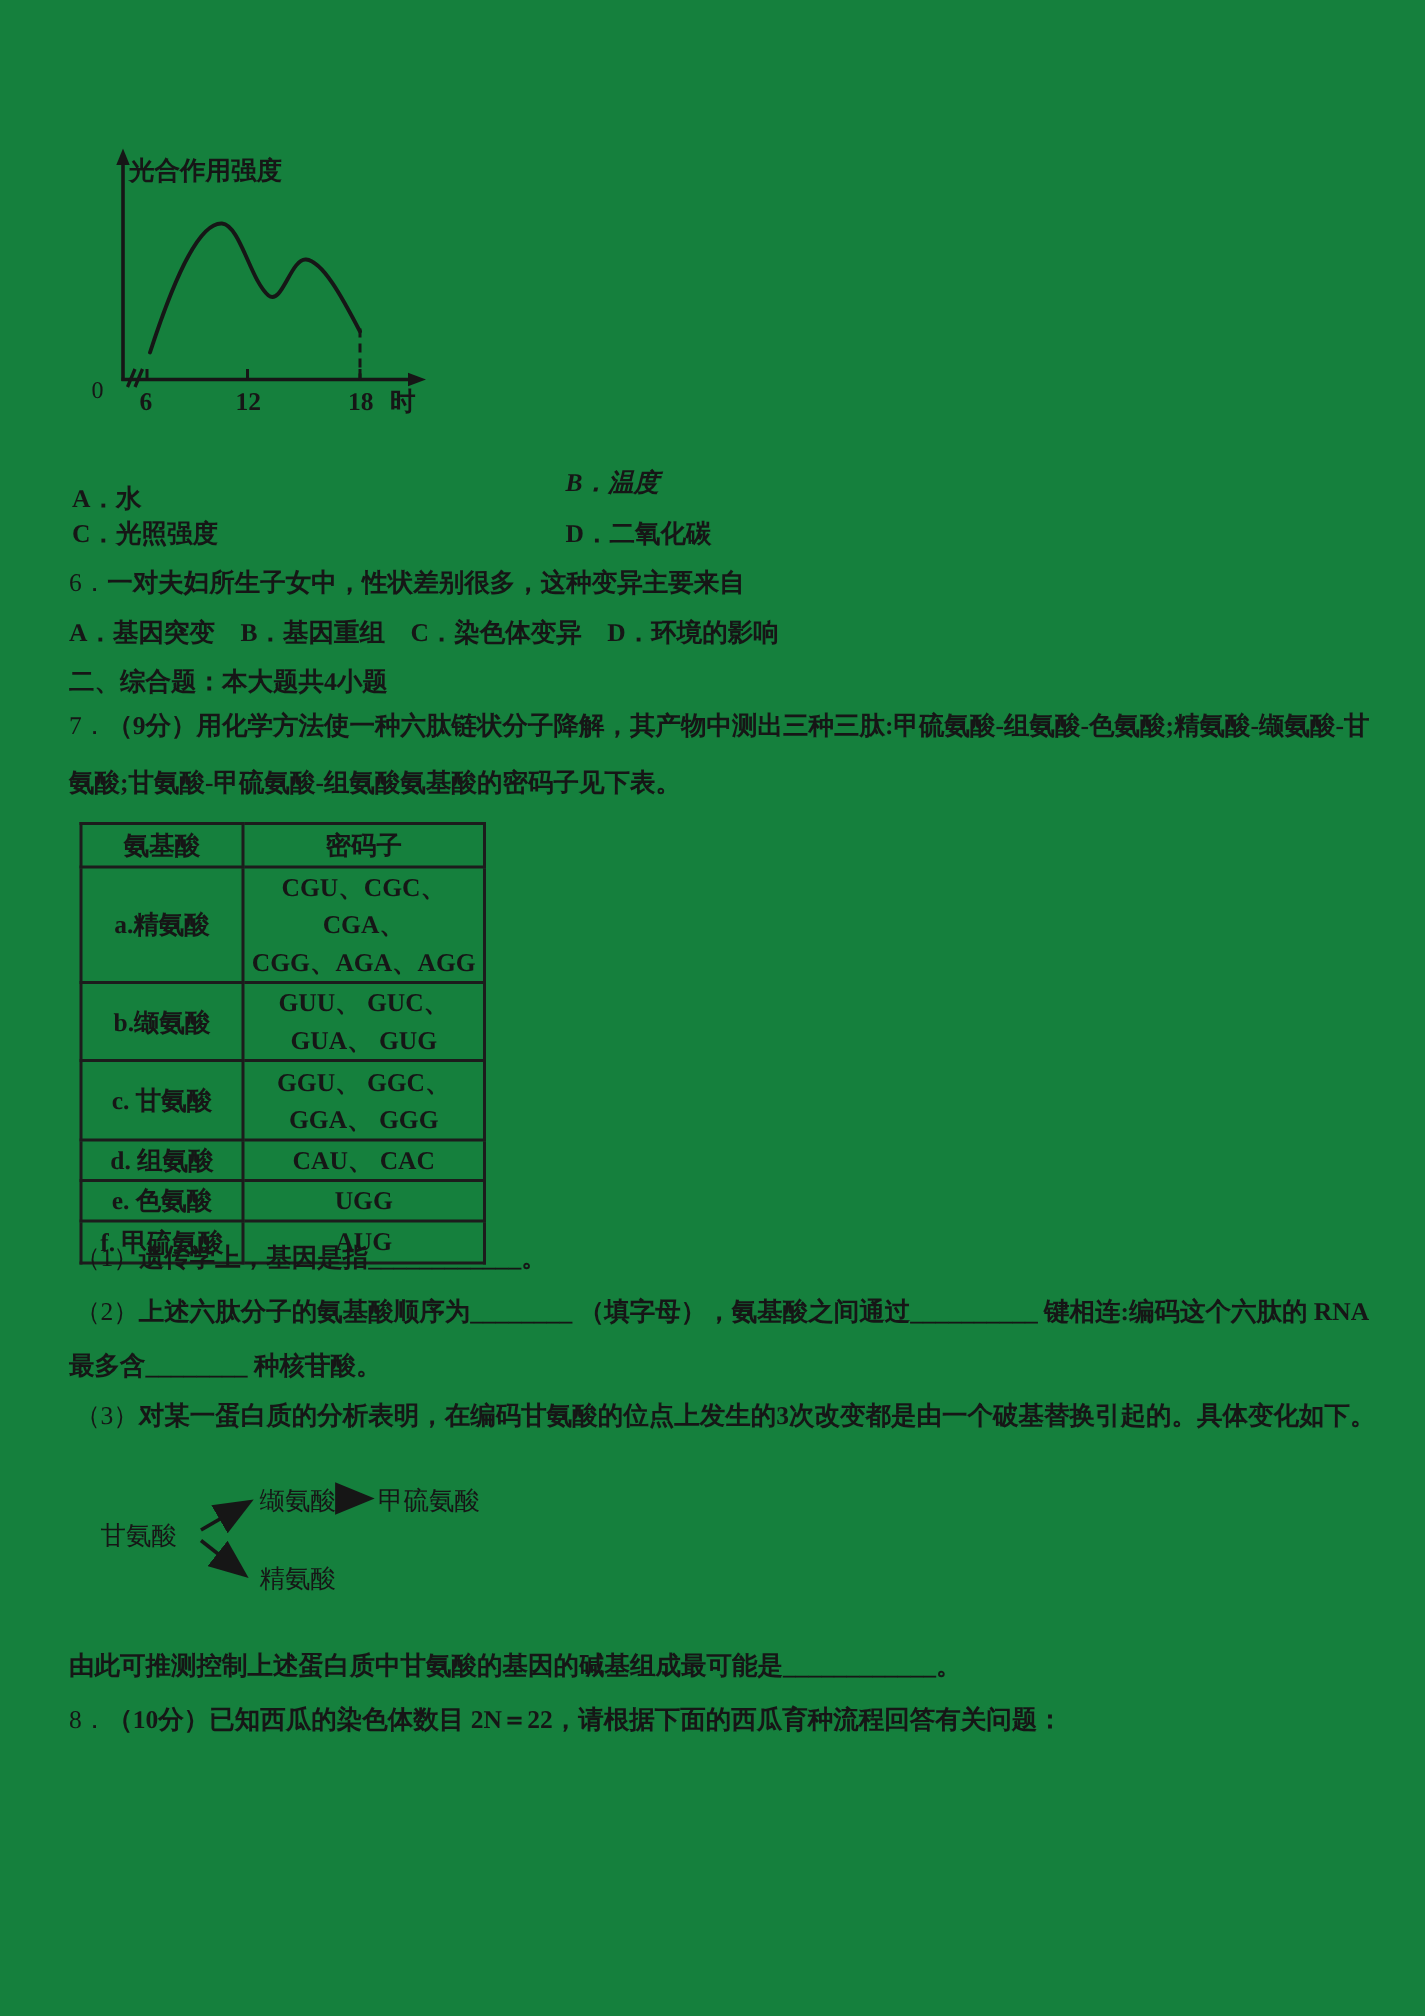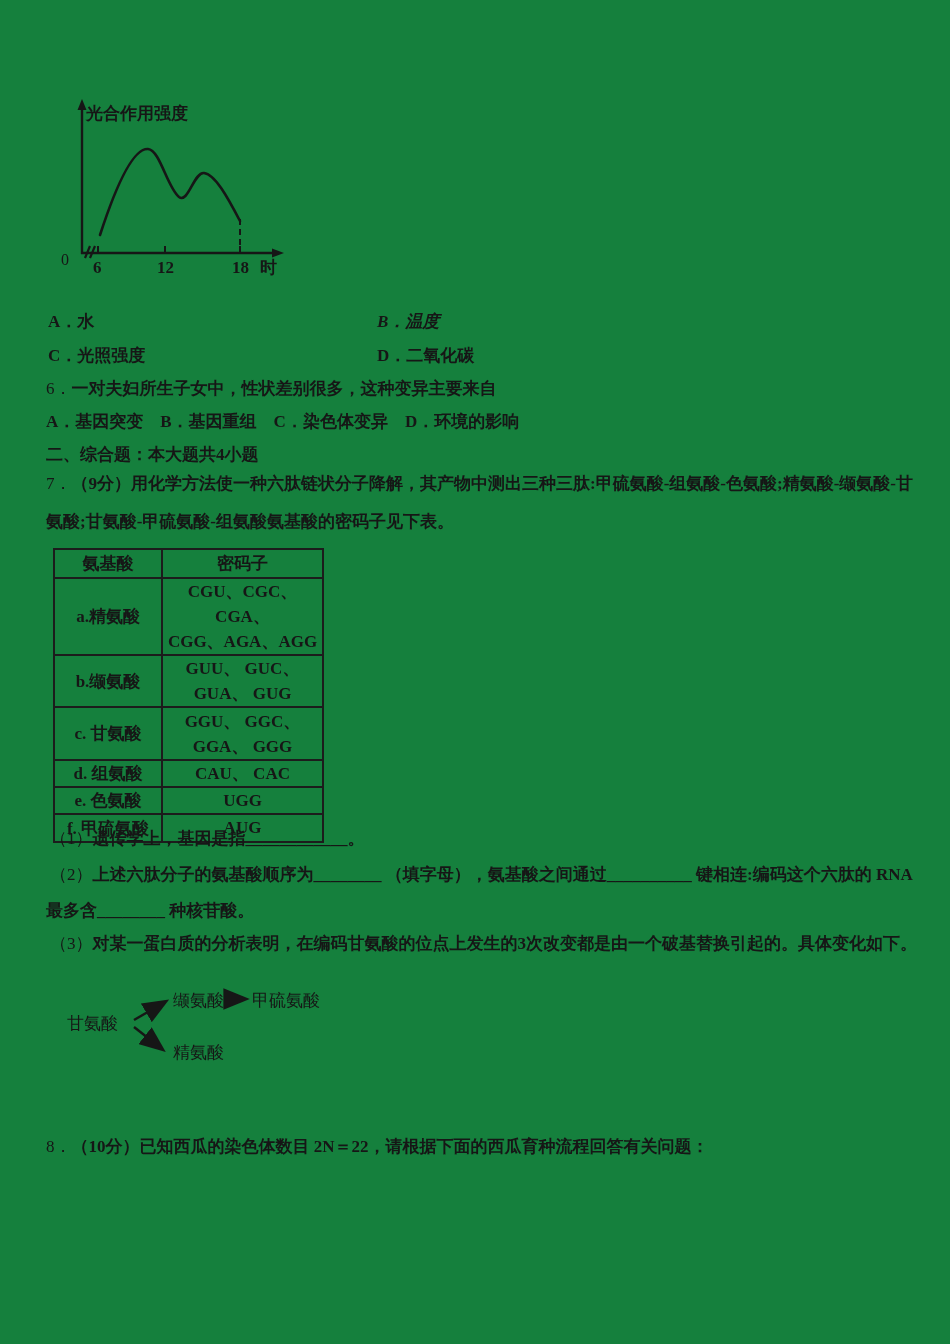--- a/index.html
+++ b/index.html
@@ -77,21 +77,21 @@
     <line x1="185" y1="124" x2="185" y2="157" stroke="#161616" stroke-width="2" stroke-dasharray="6,4"></line>
 
     <text x="31" y="24" font-size="17" font-weight="bold">光合作用强度</text>
     <text x="6" y="170" font-size="16">0</text>
     <text x="38" y="178" font-size="17" font-weight="bold">6</text>
     <text x="102" y="178" font-size="17" font-weight="bold">12</text>
     <text x="177" y="178" font-size="17" font-weight="bold">18</text>
     <text x="205" y="178" font-size="17" font-weight="bold">时</text>
   </svg>
 
-  <div class="line" style="left:48px; top:311px;">A．水</div>
+  <div class="line" style="left:48px; top:322px;">A．水</div>
   <div class="line" style="left:377px; top:311px;font-style:italic;">B．温度</div>
   <div class="line" style="left:48px; top:345px;">C．光照强度</div>
   <div class="line" style="left:377px; top:345px;">D．二氧化碳</div>
 
   <div class="line" style="left:46px; top:378px;">
     <span class="qnum">6．</span><span>一对夫妇所生子女中，性状差别很多，这种变异主要来自</span>
   </div>
   <div class="line" style="left:46px; top:411px;">A．基因突变　B．基因重组　C．染色体变异　D．环境的影响</div>
 
   <div class="line" style="left:46px; top:444px;">二、综合题：本大题共4小题</div>
@@ -168,18 +168,19 @@
       <line x1="79" y1="40" x2="110" y2="22" stroke="#161616" stroke-width="2.4" marker-end="url(#ah)"></line>
       <line x1="79" y1="47" x2="107" y2="69" stroke="#161616" stroke-width="2.4" marker-end="url(#ah)"></line>
       <line x1="176" y1="19" x2="190" y2="19" stroke="#161616" stroke-width="2.4" marker-end="url(#ah)"></line>
     </svg>
     <div class="dg-label" style="left:12px; top:32px;">甘氨酸</div>
     <div class="dg-label" style="left:118px; top:9px;">缬氨酸</div>
     <div class="dg-label" style="left:197px; top:9px;">甲硫氨酸</div>
     <div class="dg-label" style="left:118px; top:61px;">精氨酸</div>
   </div>
 
+  <div class="line" style="left:46px; top:1100px;">由此可推测控制上述蛋白质中甘氨酸的基因的碱基组成最可能是____________。</div>
 
   <div class="line" style="left:46px; top:1136px;">
     <span class="qnum">8．</span><span>（10分）</span><span>已知西瓜的染色体数目 2N＝22，请根据下面的西瓜育种流程回答有关问题：</span>
   </div>
 
 </div>
 
 </body></html>

